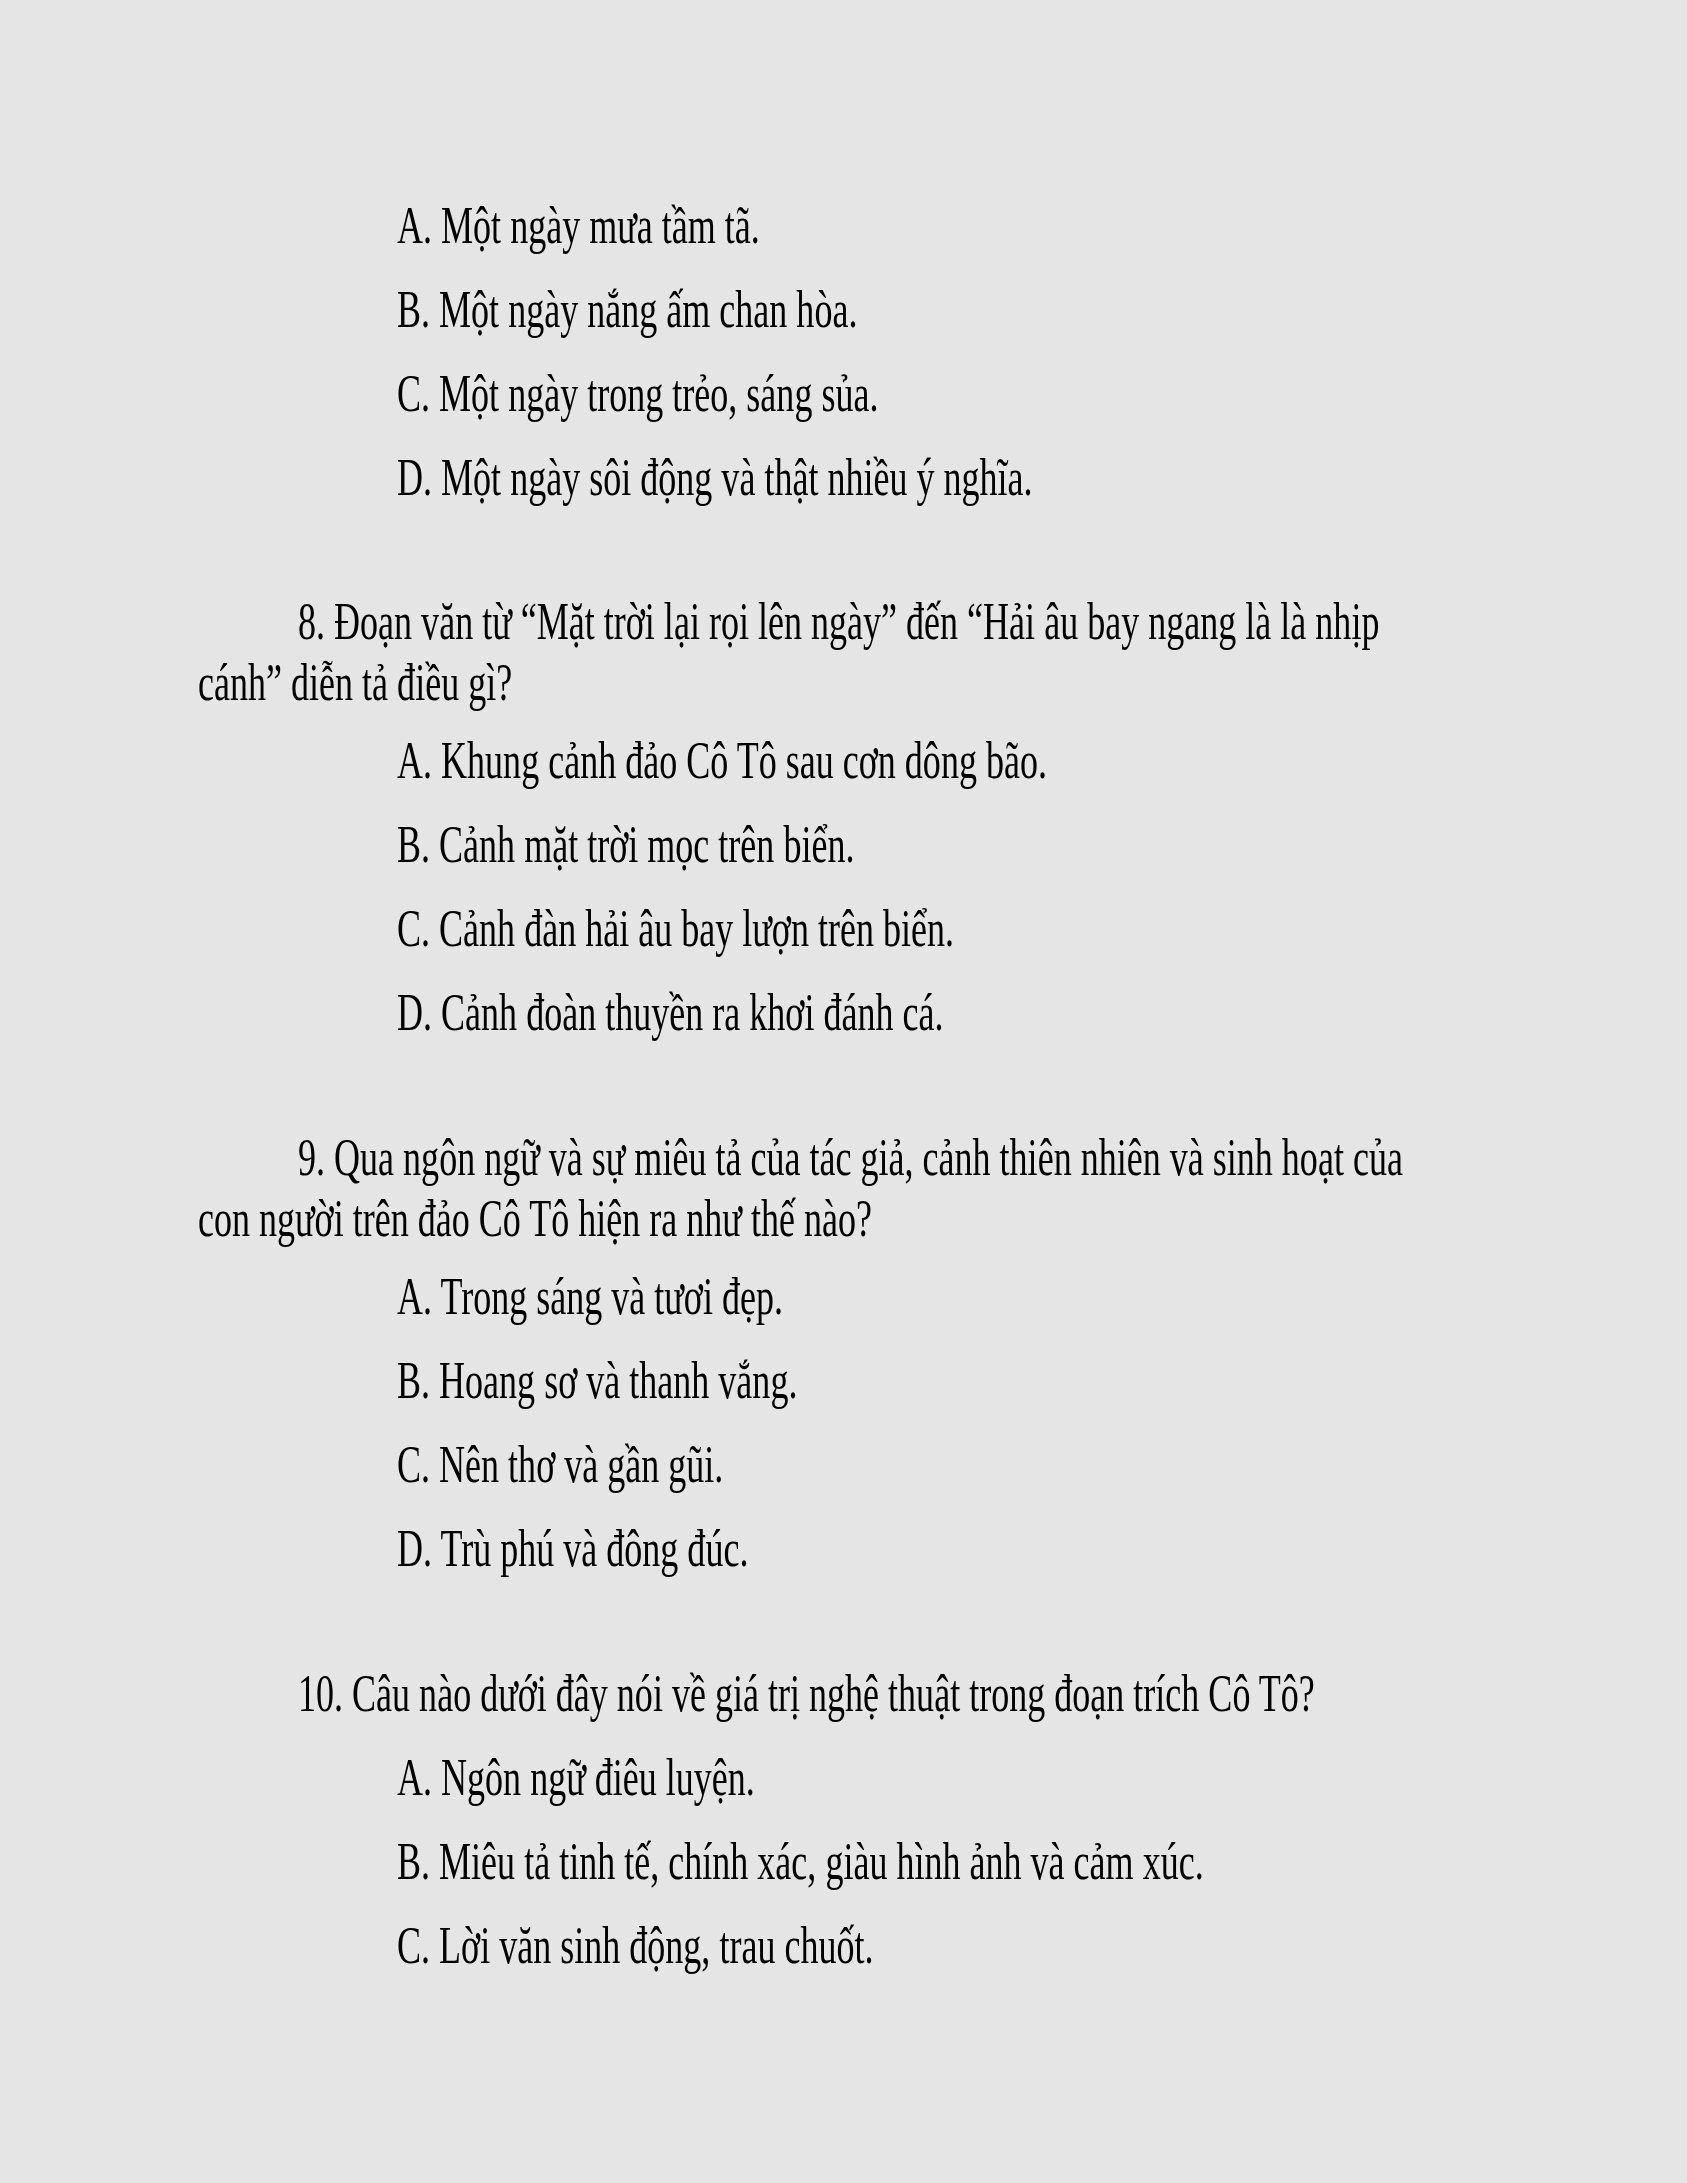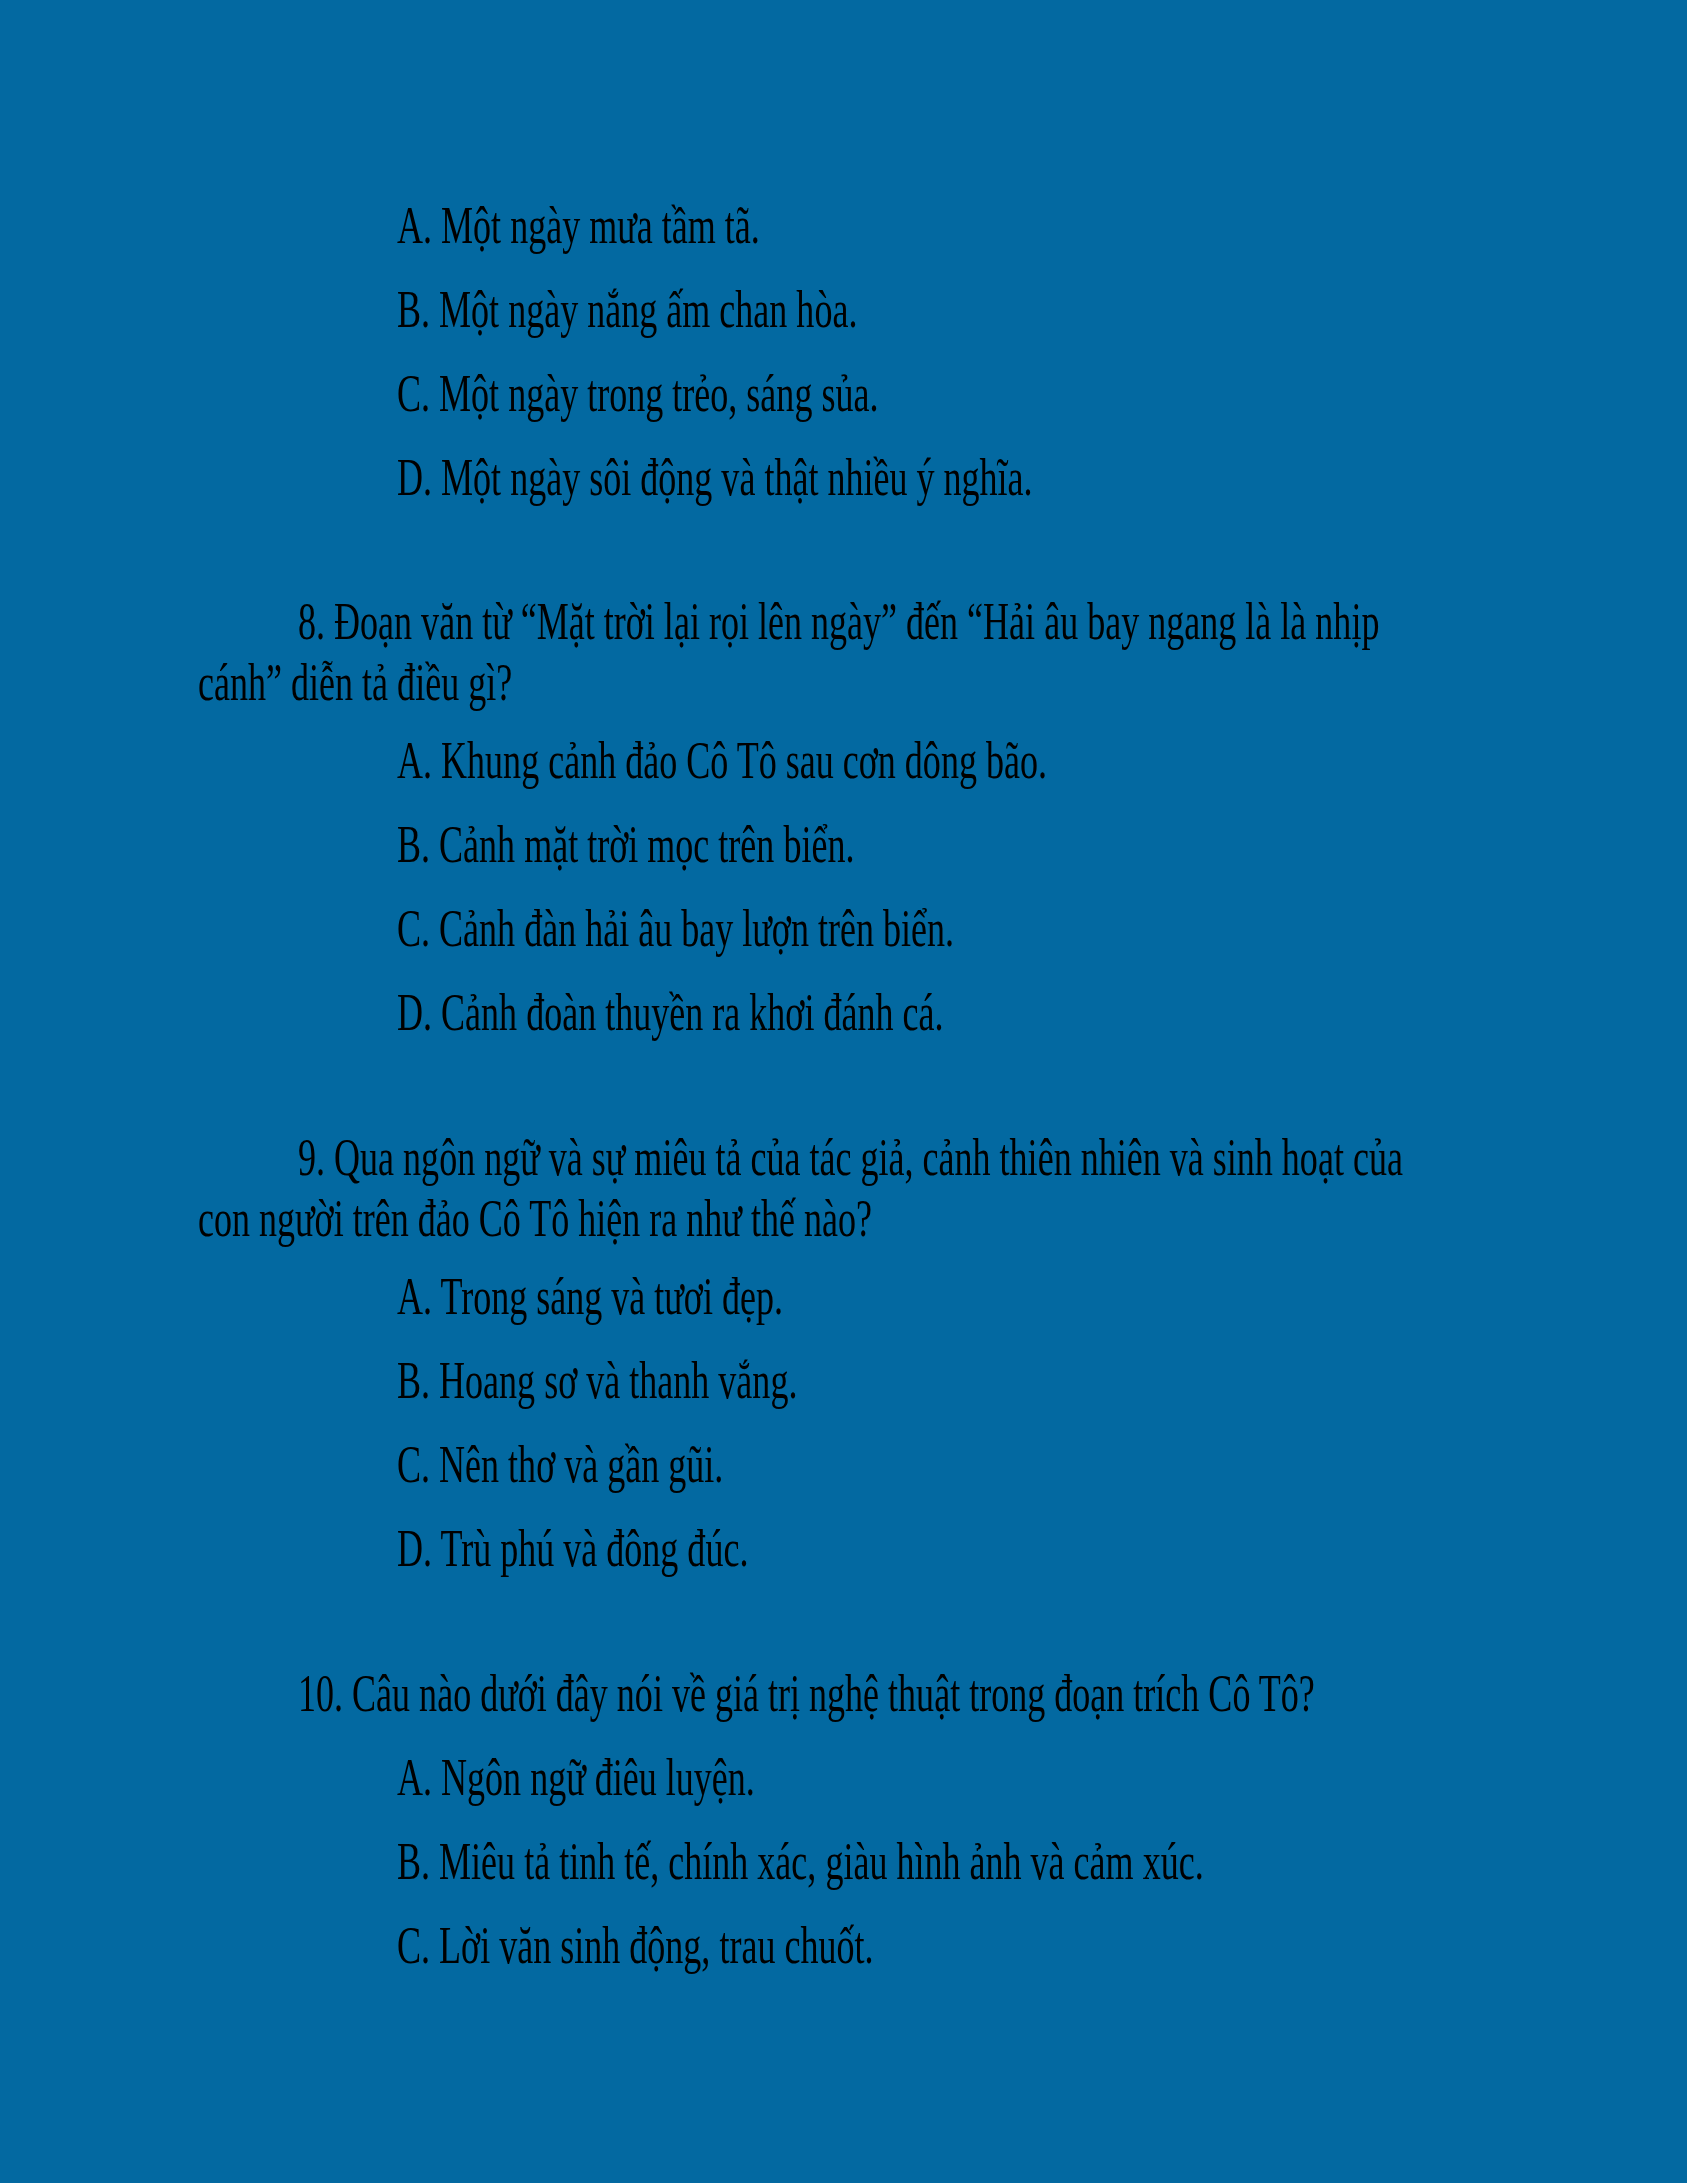--- a/index.html
+++ b/index.html
@@ -4,21 +4,21 @@
 <style>
   html, body {
     margin: 0;
     padding: 0;
     background: #ffffff;
   }
   #page {
     position: relative;
     width: 1687px;
     height: 2183px;
-    background: #0369a1;
+    background: #e5e5e5;
     overflow: hidden;
     font-family: "Liberation Serif", "DejaVu Serif", serif;
   }
   .line {
     position: absolute;
     white-space: nowrap;
     font-size: 53px;
     line-height: 53px;
     color: #000000;
     transform: scaleX(0.68);

